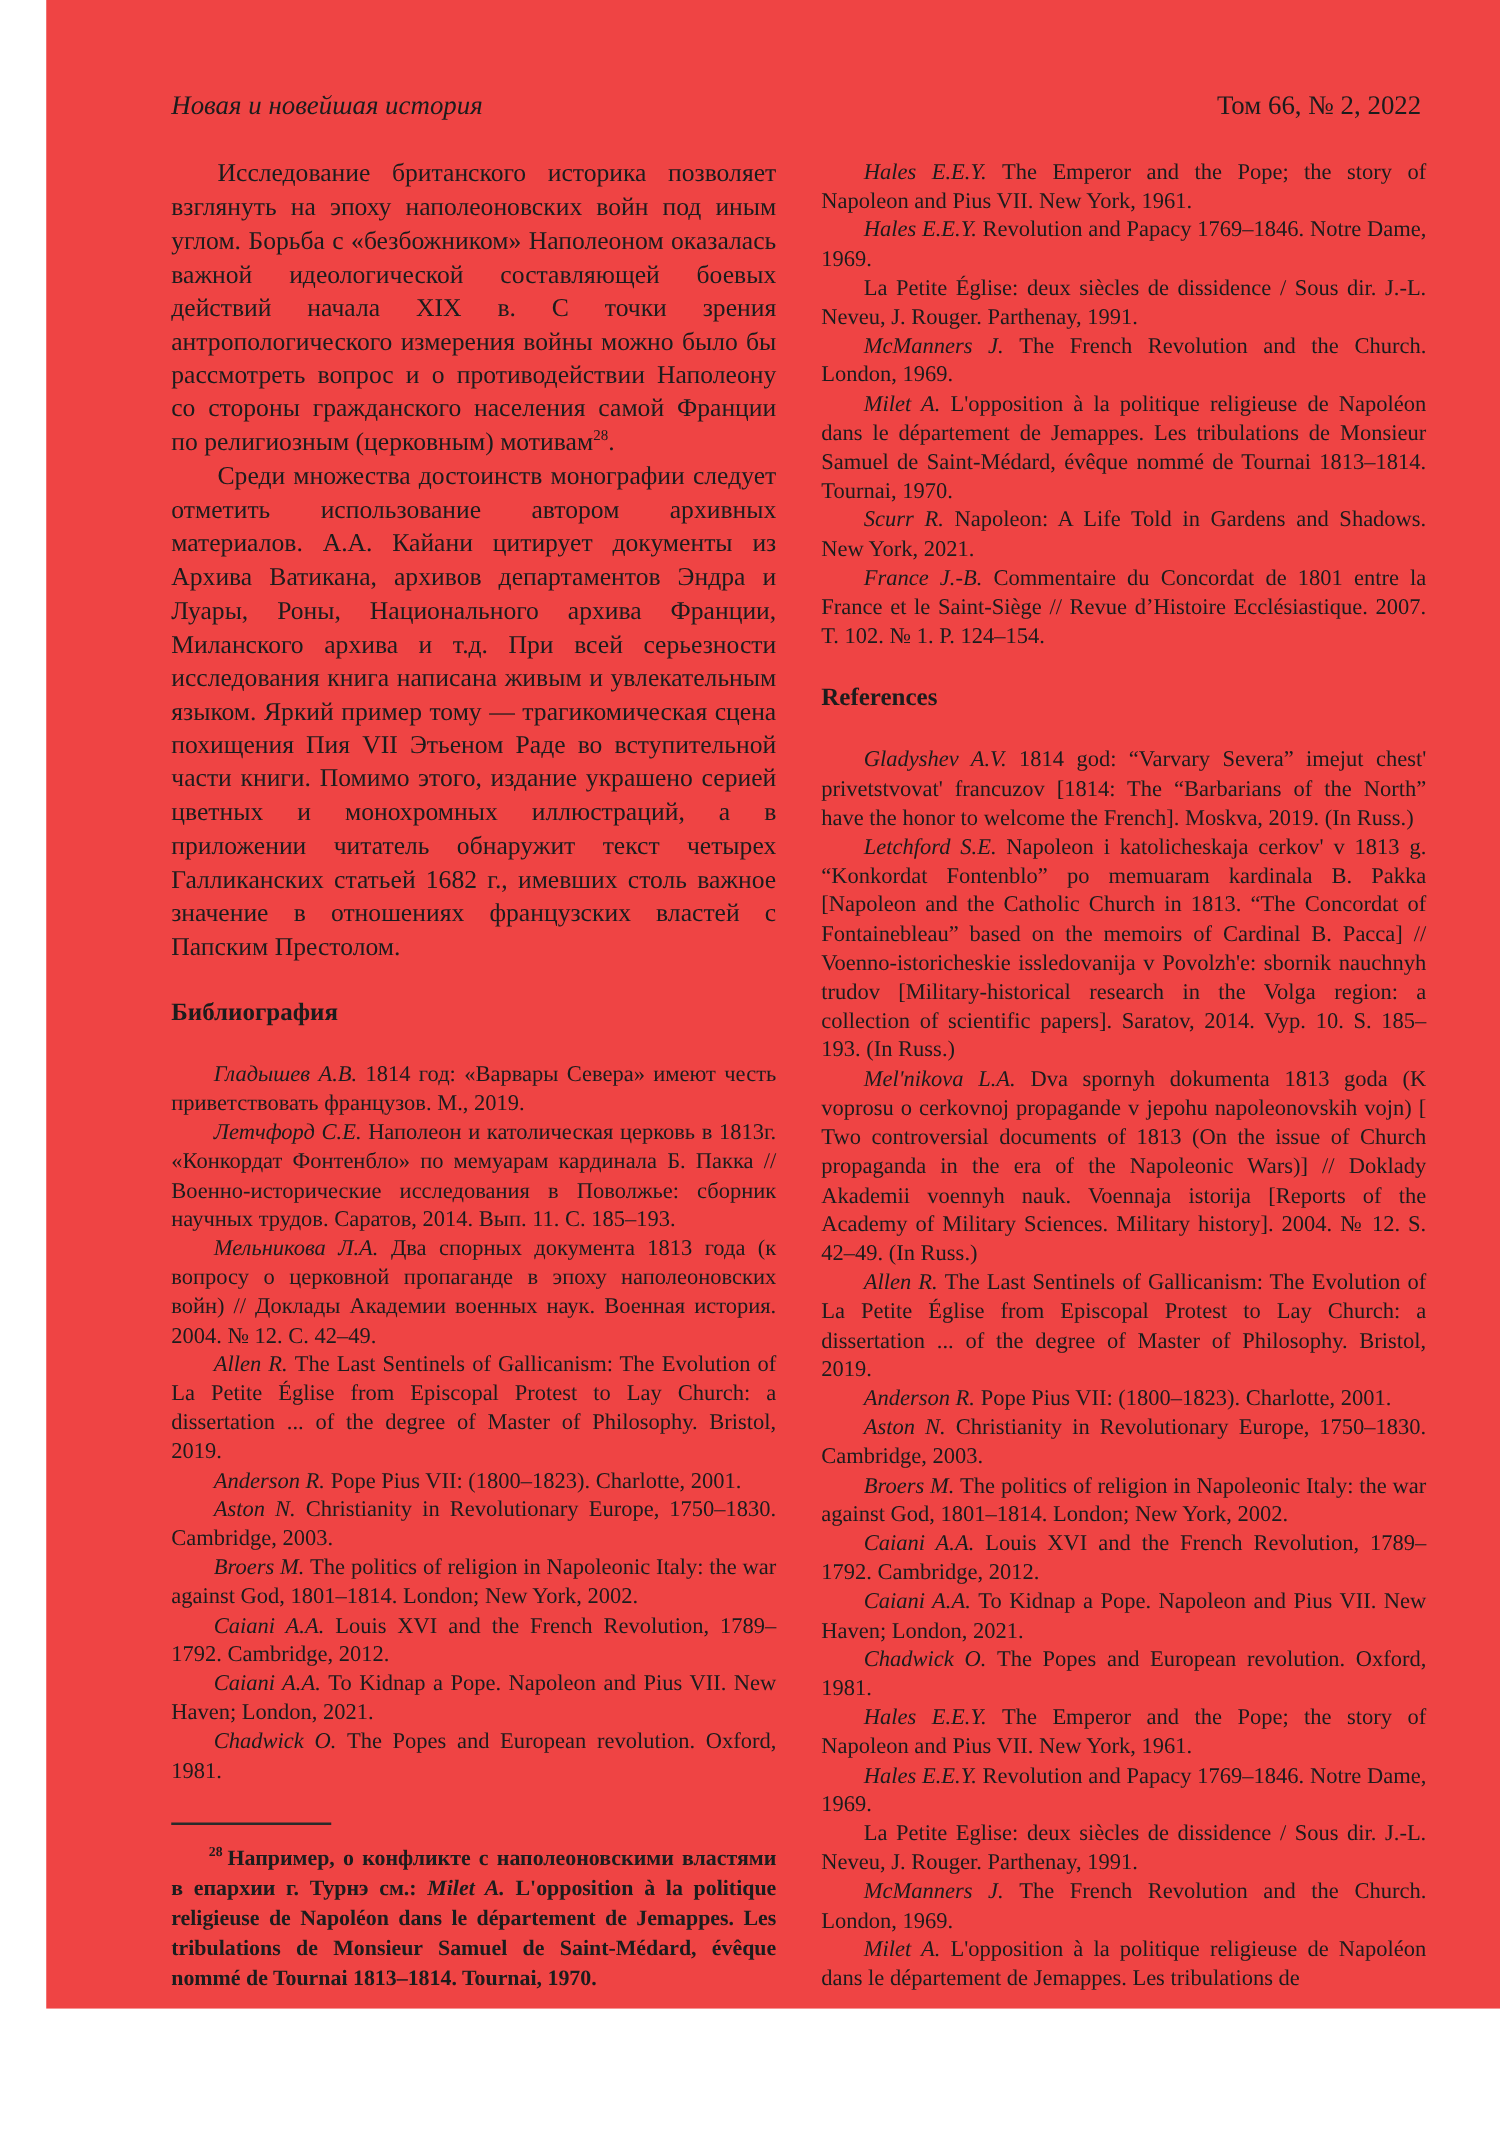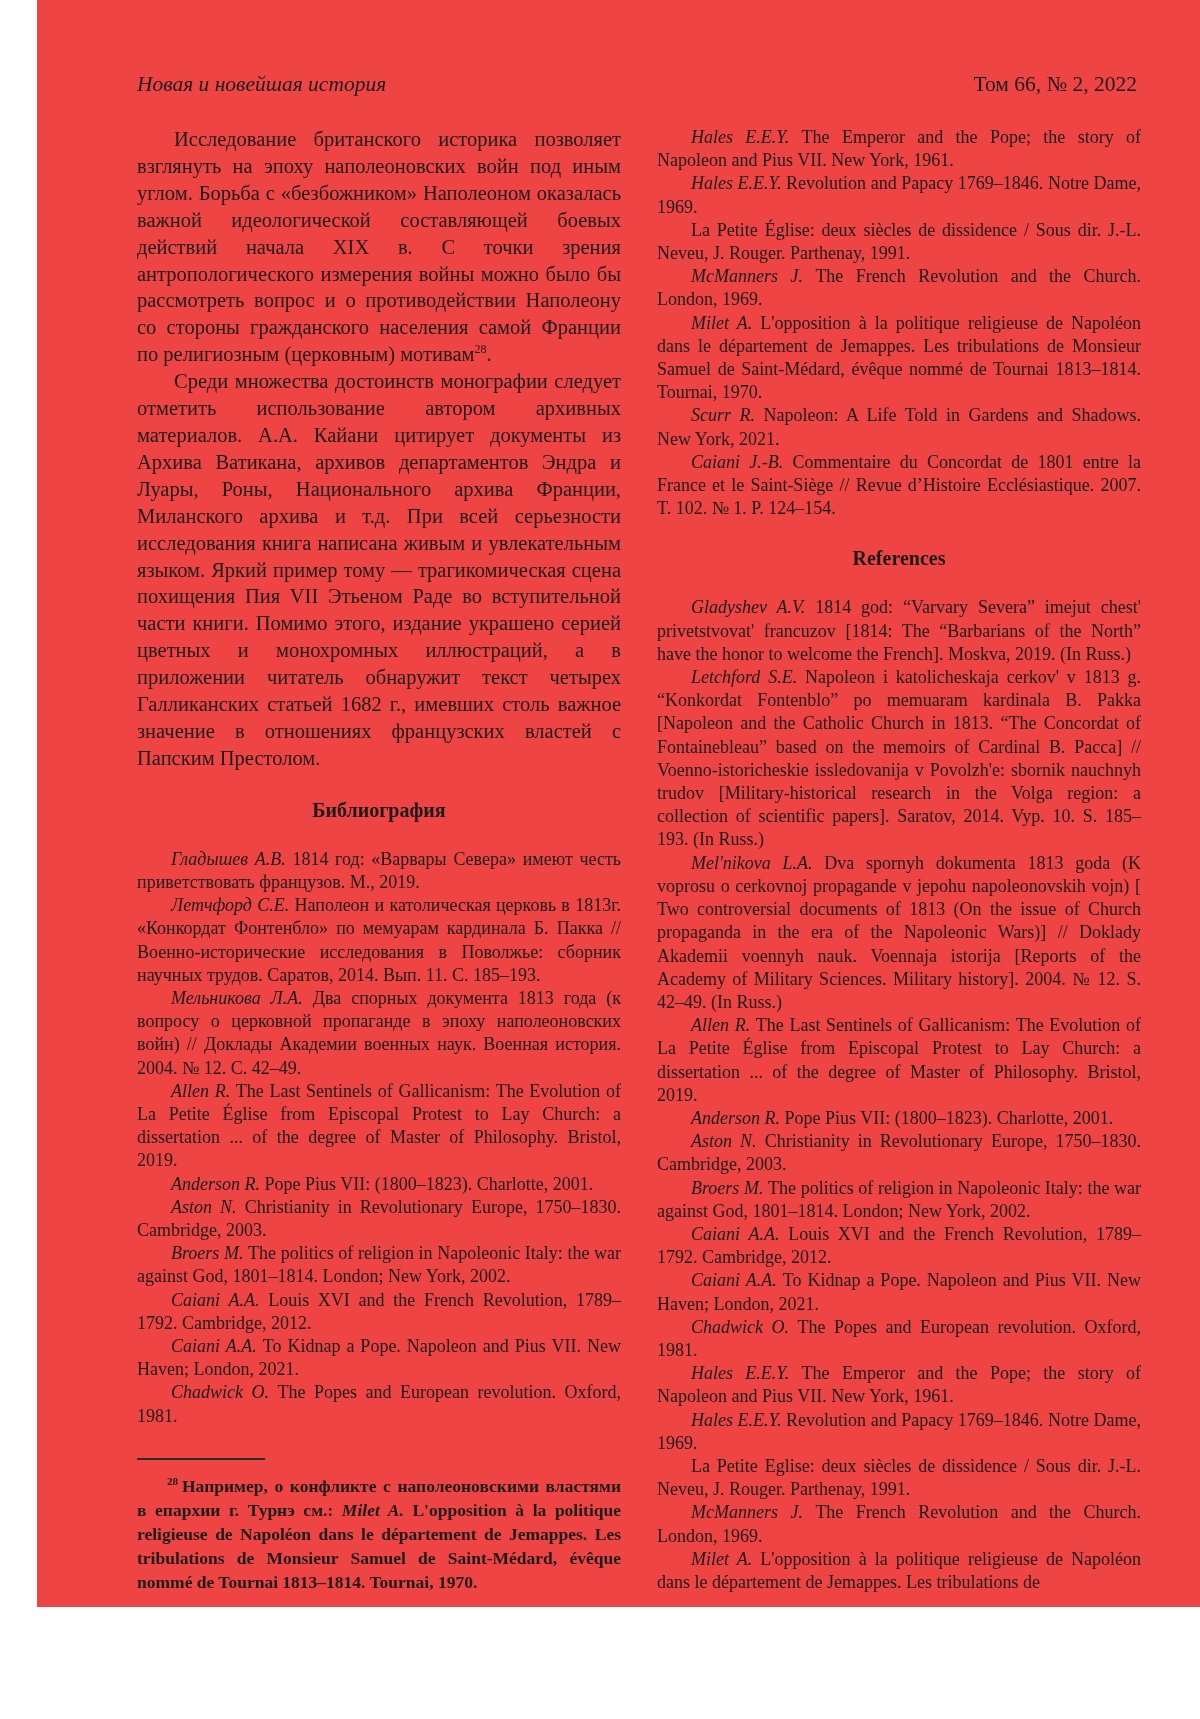--- a/index.html
+++ b/index.html
@@ -32,21 +32,21 @@
   .body-para {
     margin: 0;
     text-align: justify;
     text-indent: 37px;
     font-size: 20.5px;
     line-height: 26.9px;
   }
   .fnref { font-size: 12px; line-height: 0; }
   .sec-heading {
     margin: 27px 0 26px 0;
-    text-align: center;
+    text-align: left;
     font-size: 20px;
     font-weight: 700;
   }
   .entry {
     margin: 0;
     text-align: justify;
     text-indent: 34px;
     font-size: 18px;
     line-height: 23.2px;
   }
@@ -110,21 +110,21 @@
       </div>
     </section>
 
     <section class="col">
       <p class="entry"><span class="author">Hales E.E.Y.</span><span class="etext">The Emperor and the Pope; the story of Napoleon and Pius VII. New York, 1961.</span></p>
       <p class="entry"><span class="author">Hales E.E.Y.</span><span class="etext">Revolution and Papacy 1769–1846. Notre Dame, 1969.</span></p>
       <p class="entry"><span class="author"></span><span class="etext">La Petite Église: deux siècles de dissidence / Sous dir. J.-L. Neveu, J. Rouger. Parthenay, 1991.</span></p>
       <p class="entry"><span class="author">McManners J.</span><span class="etext">The French Revolution and the Church. London, 1969.</span></p>
       <p class="entry"><span class="author">Milet A.</span><span class="etext">L'opposition à la politique religieuse de Napoléon dans le département de Jemappes. Les tribulations de Monsieur Samuel de Saint-Médard, évêque nommé de Tournai 1813–1814. Tournai, 1970.</span></p>
       <p class="entry"><span class="author">Scurr R.</span><span class="etext">Napoleon: A Life Told in Gardens and Shadows. New York, 2021.</span></p>
-      <p class="entry"><span class="author">Caiani J.-B.</span><span class="etext">Commentaire du Concordat de 1801 entre la France et le Saint-Siège // Revue d’Histoire Ecclésiastique. 2007. T. 102. № 1. P. 124–154.</span></p>
+      <p class="entry"><span class="author">France J.-B.</span><span class="etext">Commentaire du Concordat de 1801 entre la France et le Saint-Siège // Revue d’Histoire Ecclésiastique. 2007. T. 102. № 1. P. 124–154.</span></p>
 
       <h2 class="sec-heading">References</h2>
 
       <p class="entry"><span class="author">Gladyshev A.V.</span><span class="etext">1814 god: “Varvary Severa” imejut chest' privetstvovat' francuzov [1814: The “Barbarians of the North” have the honor to welcome the French]. Moskva, 2019. (In Russ.)</span></p>
       <p class="entry"><span class="author">Letchford S.E.</span><span class="etext">Napoleon i katolicheskaja cerkov' v 1813 g. “Konkordat Fontenblo” po memuaram kardinala B. Pakka [Napoleon and the Catholic Church in 1813. “The Concordat of Fontainebleau” based on the memoirs of Cardinal B. Pacca] // Voenno-istoricheskie issledovanija v Povolzh'e: sbornik nauchnyh trudov [Military-historical research in the Volga region: a collection of scientific papers]. Saratov, 2014. Vyp. 10. S. 185–193. (In Russ.)</span></p>
       <p class="entry"><span class="author">Mel'nikova L.A.</span><span class="etext">Dva spornyh dokumenta 1813 goda (K voprosu o cerkovnoj propagande v jepohu napoleonovskih vojn) [ Two controversial documents of 1813 (On the issue of Church propaganda in the era of the Napoleonic Wars)] // Doklady Akademii voennyh nauk. Voennaja istorija [Reports of the Academy of Military Sciences. Military history]. 2004. № 12. S. 42–49. (In Russ.)</span></p>
       <p class="entry"><span class="author">Allen R.</span><span class="etext">The Last Sentinels of Gallicanism: The Evolution of La Petite Église from Episcopal Protest to Lay Church: a dissertation ... of the degree of Master of Philosophy. Bristol, 2019.</span></p>
       <p class="entry"><span class="author">Anderson R.</span><span class="etext">Pope Pius VII: (1800–1823). Charlotte, 2001.</span></p>
       <p class="entry"><span class="author">Aston N.</span><span class="etext">Christianity in Revolutionary Europe, 1750–1830. Cambridge, 2003.</span></p>
       <p class="entry"><span class="author">Broers M.</span><span class="etext">The politics of religion in Napoleonic Italy: the war against God, 1801–1814. London; New York, 2002.</span></p>

